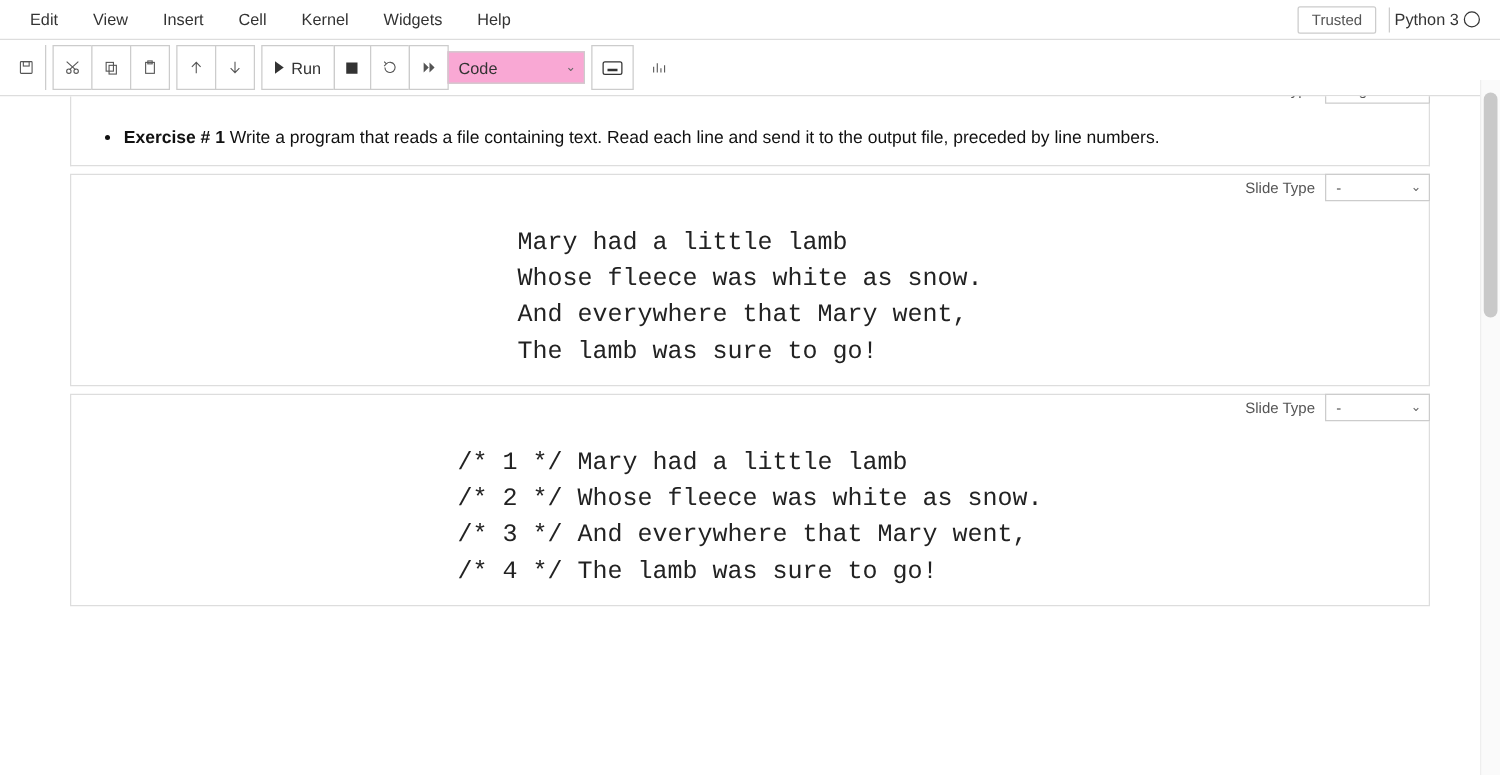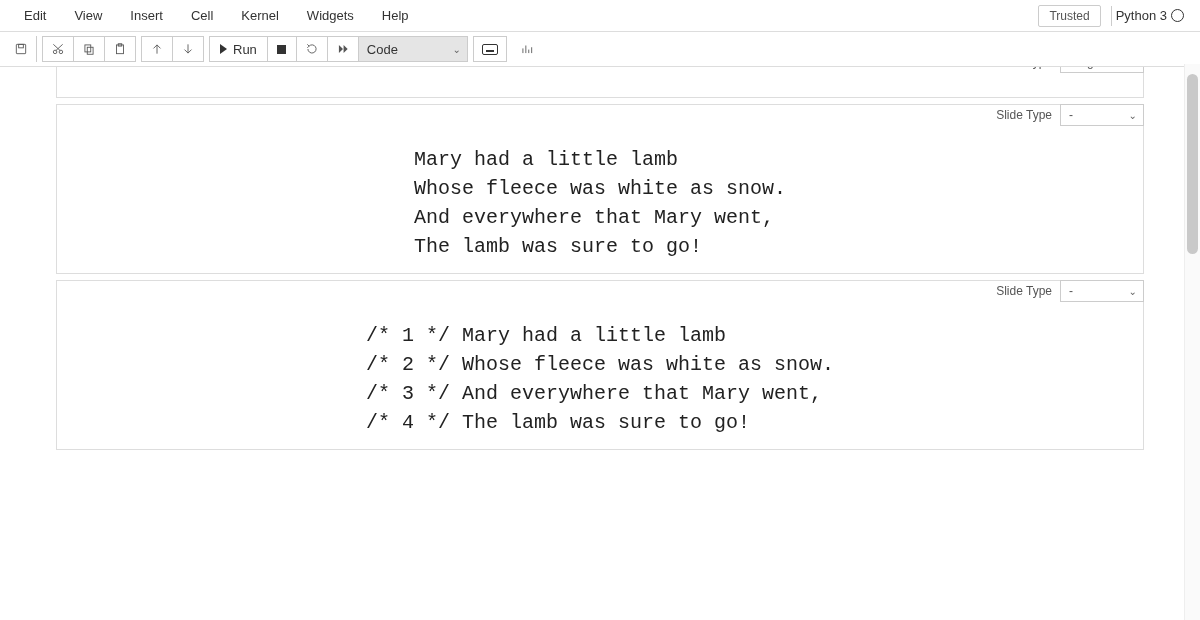--- a/index.html
+++ b/index.html
@@ -48,39 +48,39 @@
     align-items: center;
     padding: 4px 6px;
     border-bottom: 1px solid #ddd;
     gap: 0;
   }
   .tb-btn {
     border: 1px solid #ccc;
     background: #fff;
     padding: 4px 8px;
     min-width: 30px;
-    height: 26px;
+    height: 36px;
     display: flex;
     align-items: center;
     justify-content: center;
     font-size: 13px;
     color: #333;
     margin-left: -1px;
   }
   .tb-btn:first-child { margin-left: 0; }
   .tb-gap { width: 6px; }
   .tb-btn.run { gap: 6px; padding: 4px 10px; }
   .tb-select {
     border: 1px solid #ccc;
     height: 26px;
     margin-left: -1px;
     padding: 2px 22px 2px 8px;
     font-size: 13px;
     position: relative;
-    background: #e5e5e5;
+    background: #f9a8d4;
     display: flex;
     align-items: center;
     width: 110px;
   }
   .chev {
     position: absolute;
     right: 6px; top: 50%; transform: translateY(-50%);
     font-size: 10px; color: #666;
   }
   .play-triangle {
@@ -272,20 +272,25 @@
 <div class="notebook">
 
   <div class="cell partial-top">
     <div class="slide-type-bar" style="top:-16px;">
       <span class="label">Slide Type</span>
       <div class="select-look">
         <span>Fragment</span>
         <span class="chev">⌄</span>
       </div>
     </div>
+    <ul>
+      <li>
+        <span class="bold">Exercise # 1</span><span> Write a program that reads a file containing text. Read each line and send it to the output file, preceded by line numbers.</span>
+      </li>
+    </ul>
   </div>
 
   <div class="cell" style="padding-top:30px;">
     <div class="slide-type-bar">
       <span class="label">Slide Type</span>
       <div class="select-look">
         <span>-</span>
         <span class="chev">⌄</span>
       </div>
     </div>

